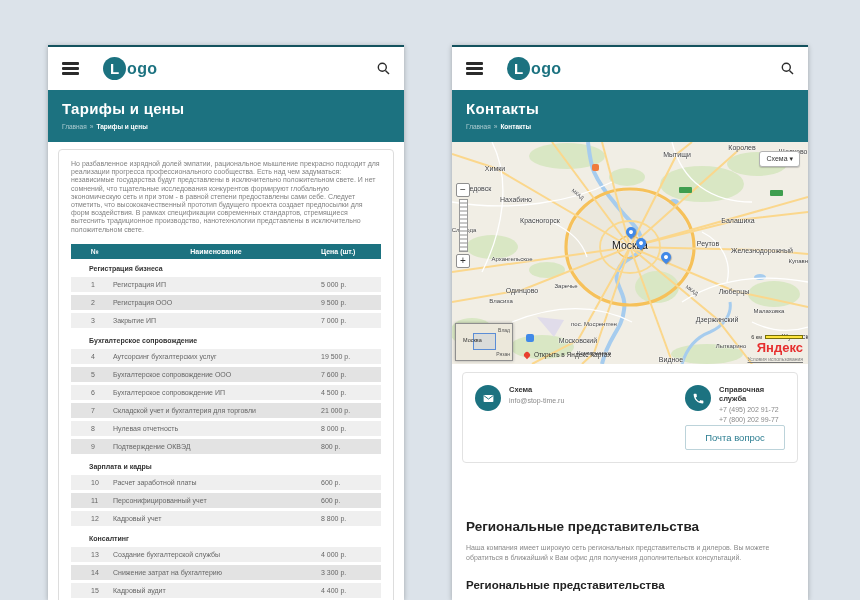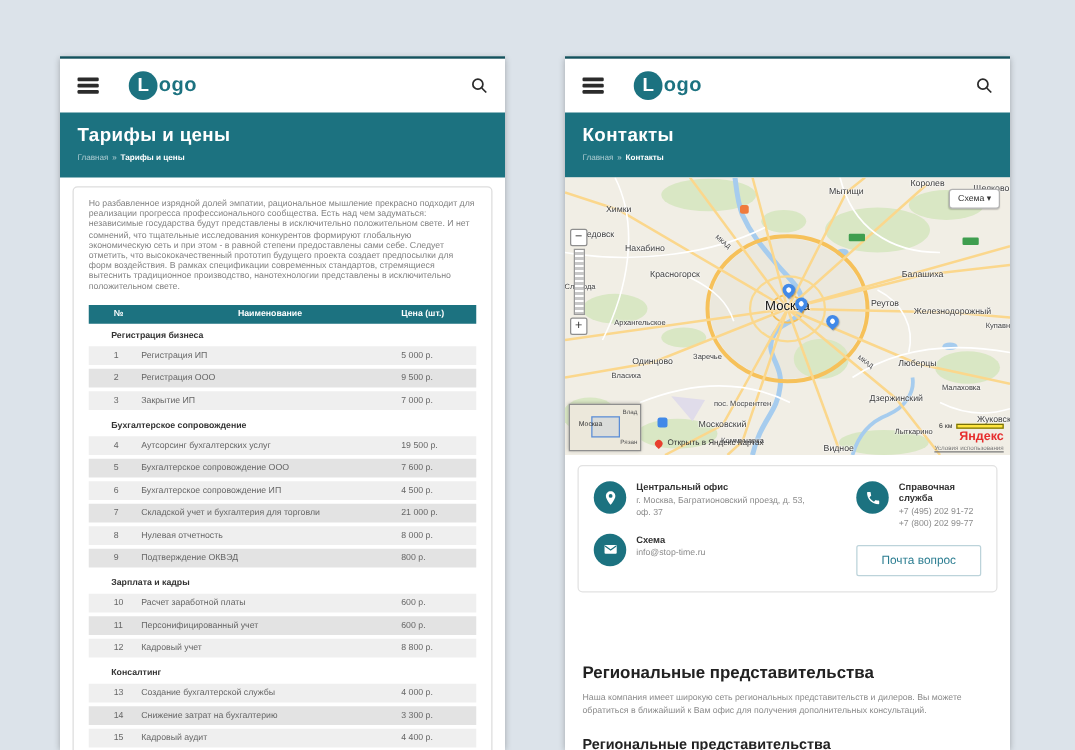--- a/index.html
+++ b/index.html
@@ -67,27 +67,27 @@
   .mini-label { position:absolute; left:7px; top:13px; font-size:5.5px; color:#333; }
   .mini-label2 { position:absolute; right:2px; top:3px; font-size:5px; color:#555; }
   .mini-label3 { position:absolute; right:2px; bottom:3px; font-size:5px; color:#555; }
   .open-link { position:absolute; left:72px; bottom:6px; display:flex; align-items:center; gap:4px;
                font-size:6.5px; color:#333; cursor:pointer; }
   .red-pin { width:6px; height:6px; background:#e8402f; border-radius:50% 50% 50% 0; transform:rotate(-45deg); }
   .map-attr { position:absolute; right:5px; bottom:2px; text-align:right; }
   .scale-row { display:flex; justify-content:flex-end; align-items:center; gap:3px; }
   .scale-label { font-size:5.5px; color:#333; }
   .scale-bar { width:38px; height:4px; background:#ffe53d; border:1px solid #77700a; }
-  .ya-logo { font-size:10px; font-weight:bold; color:#e62e2e; line-height:1.2; }
+  .ya-logo { font-size:13px; font-weight:bold; color:#e62e2e; line-height:1.2; }
   .map-terms { font-size:5px; color:#7a7a7a; text-decoration:underline; cursor:pointer; }
 
   
   .contact-card { margin:8px 10px 0; border:1px solid #e2e2e2; border-radius:4px; padding:12px; display:flex; }
   .cc-left { flex:1; display:flex; flex-direction:column; gap:11px; }
-  .cc-right { width:100px; flex:none; display:flex; flex-direction:column; gap:11px; }
+  .cc-right { width:100px; flex:none; display:flex; flex-direction:column; gap:0; }
   .cc-item { display:flex; gap:8px; }
   .cc-icon { width:26px; height:26px; border-radius:50%; background:#1c7280; flex:none;
              display:flex; align-items:center; justify-content:center; }
   .cc-label { font-size:7.5px; font-weight:bold; color:#333; margin-bottom:2px; }
   .cc-value { font-size:7px; color:#8a8a8a; line-height:1.4; max-width:135px; }
   .ask-btn { border:1px solid #bcd3da; color:#2b7d91; background:#fff; font-size:9.5px;
              padding:6px 4px; text-align:center; border-radius:2px; cursor:pointer; }
 
   
   .regional { padding:56px 14px 0; }
@@ -360,31 +360,20 @@
         <div class="ya-logo">Яндекс</div>
         <div class="map-terms">Условия использования</div>
       </div>
     </div>
 
     <div class="contact-card">
       <div class="cc-left">
         <div class="cc-item">
           <div class="cc-icon">
             <svg width="13" height="13" viewBox="0 0 24 24">
-                <path fill-rule="evenodd" d="M12 2c-3.9 0-7 3.1-7 7 0 5.2 7 13 7 13s7-7.8 7-13c0-3.9-3.1-7-7-7zm0 9.6a2.8 2.8 0 1 1 0-5.6 2.8 2.8 0 0 1 0 5.6z" fill="#fff"></path>
-              </svg>
-          </div>
-          <div>
-            <div class="cc-label">Центральный офис</div>
-            <div class="cc-value">г. Москва, Багратионовский проезд, д. 53, оф. 37</div>
-          </div>
-        </div>
-        <div class="cc-item">
-          <div class="cc-icon">
-            <svg width="13" height="13" viewBox="0 0 24 24">
                 <rect x="3" y="5.5" width="18" height="13" rx="1.5" fill="#fff"></rect>
                 <path d="M3.8 7l8.2 6 8.2-6" stroke="#1c7280" stroke-width="1.8" fill="none"></path>
               </svg>
           </div>
           <div>
             <div class="cc-label">Схема</div>
             <div class="cc-value">info@stop-time.ru</div>
           </div>
         </div>
       </div>

